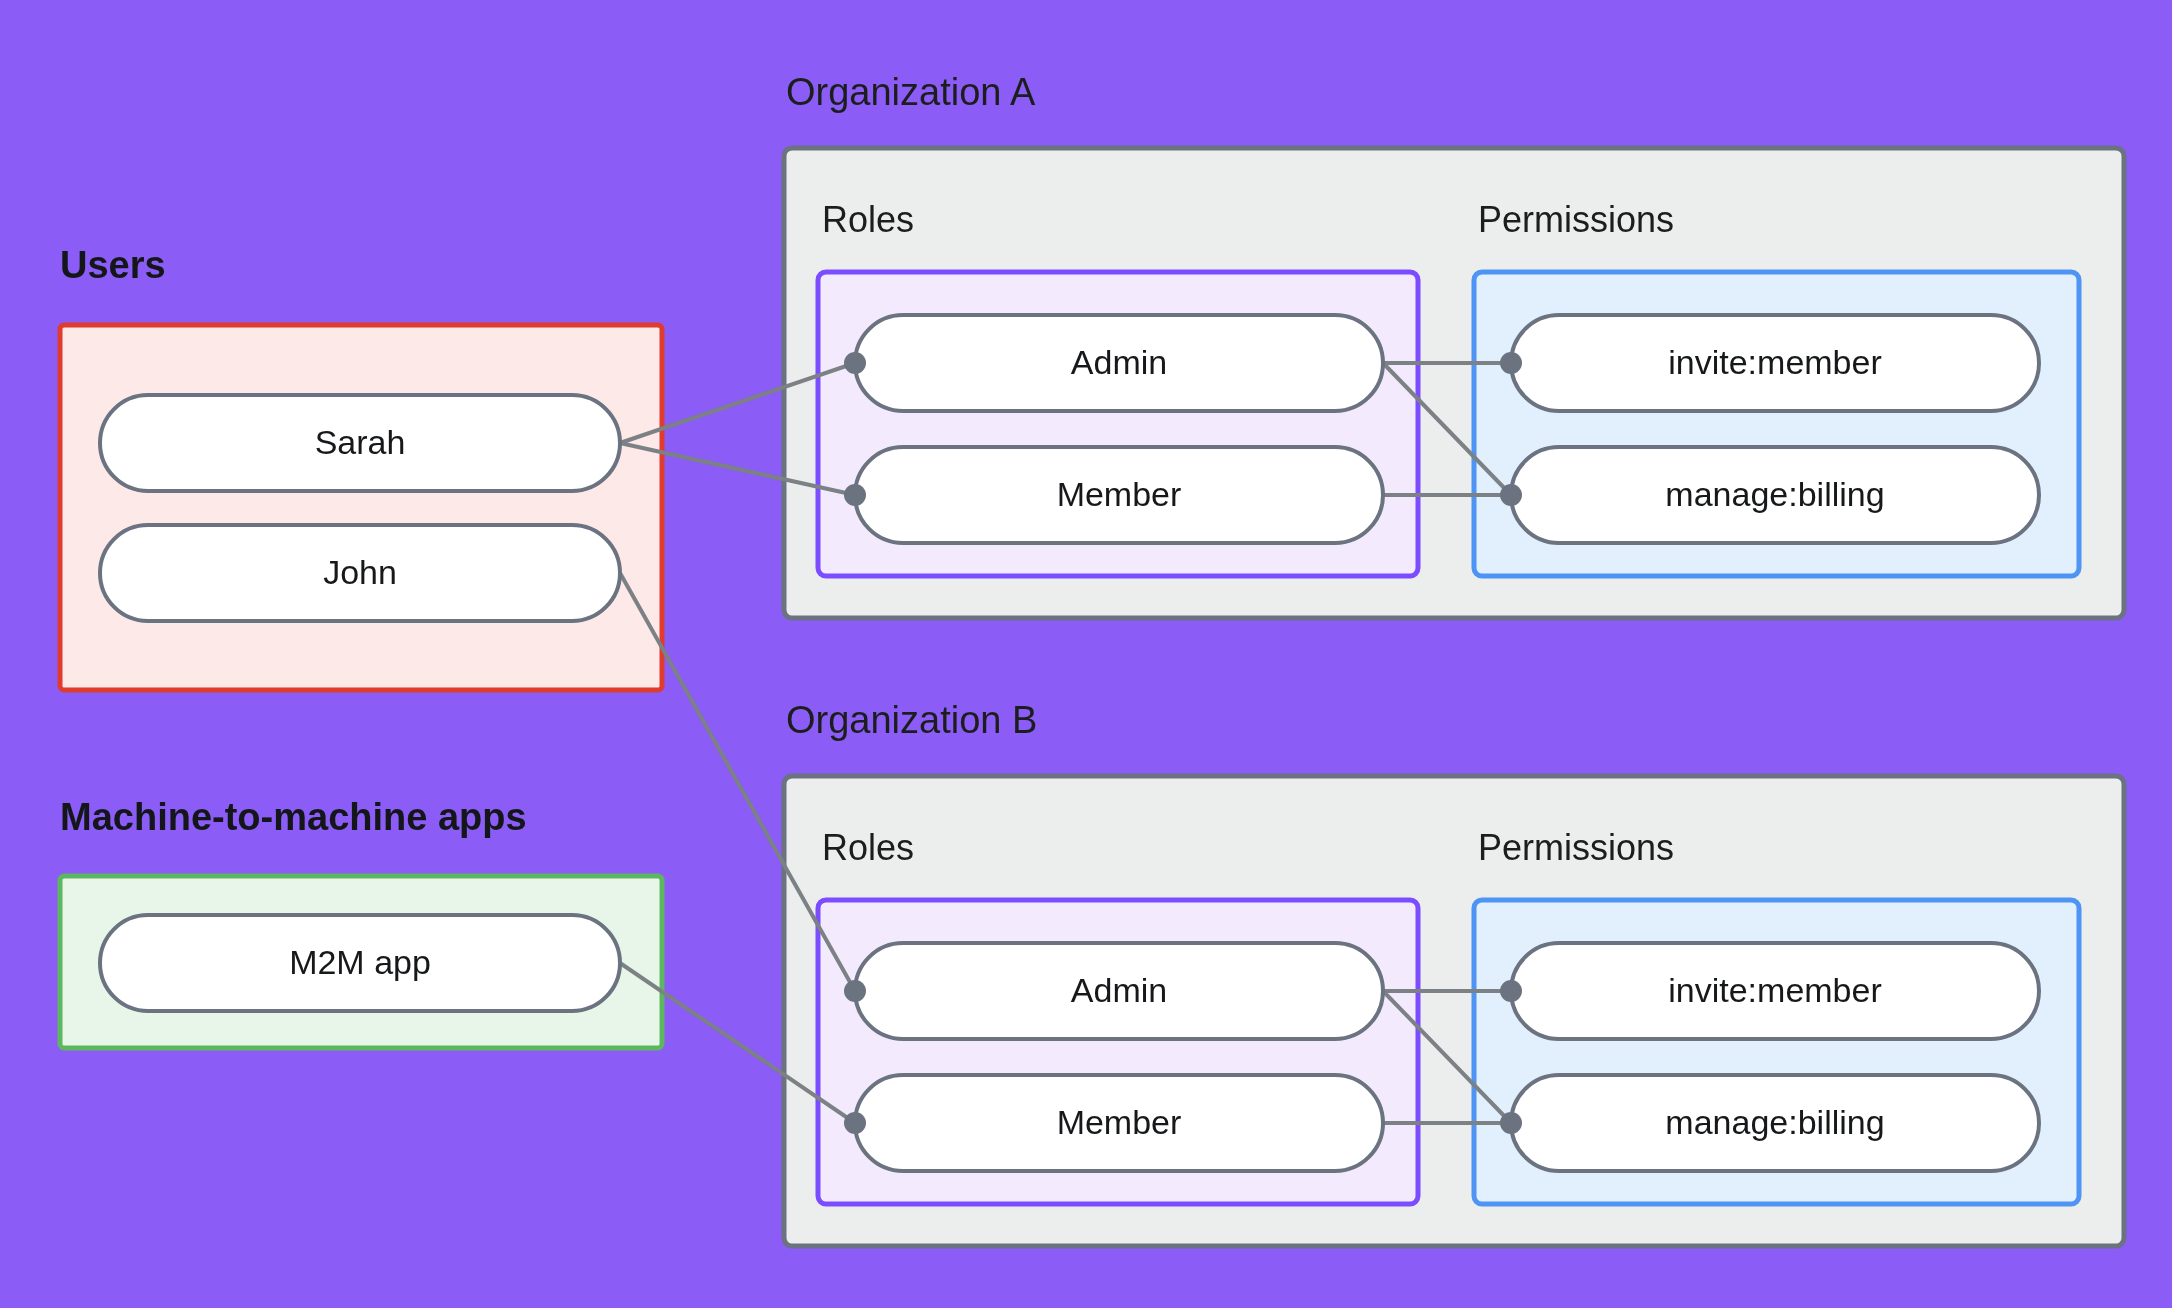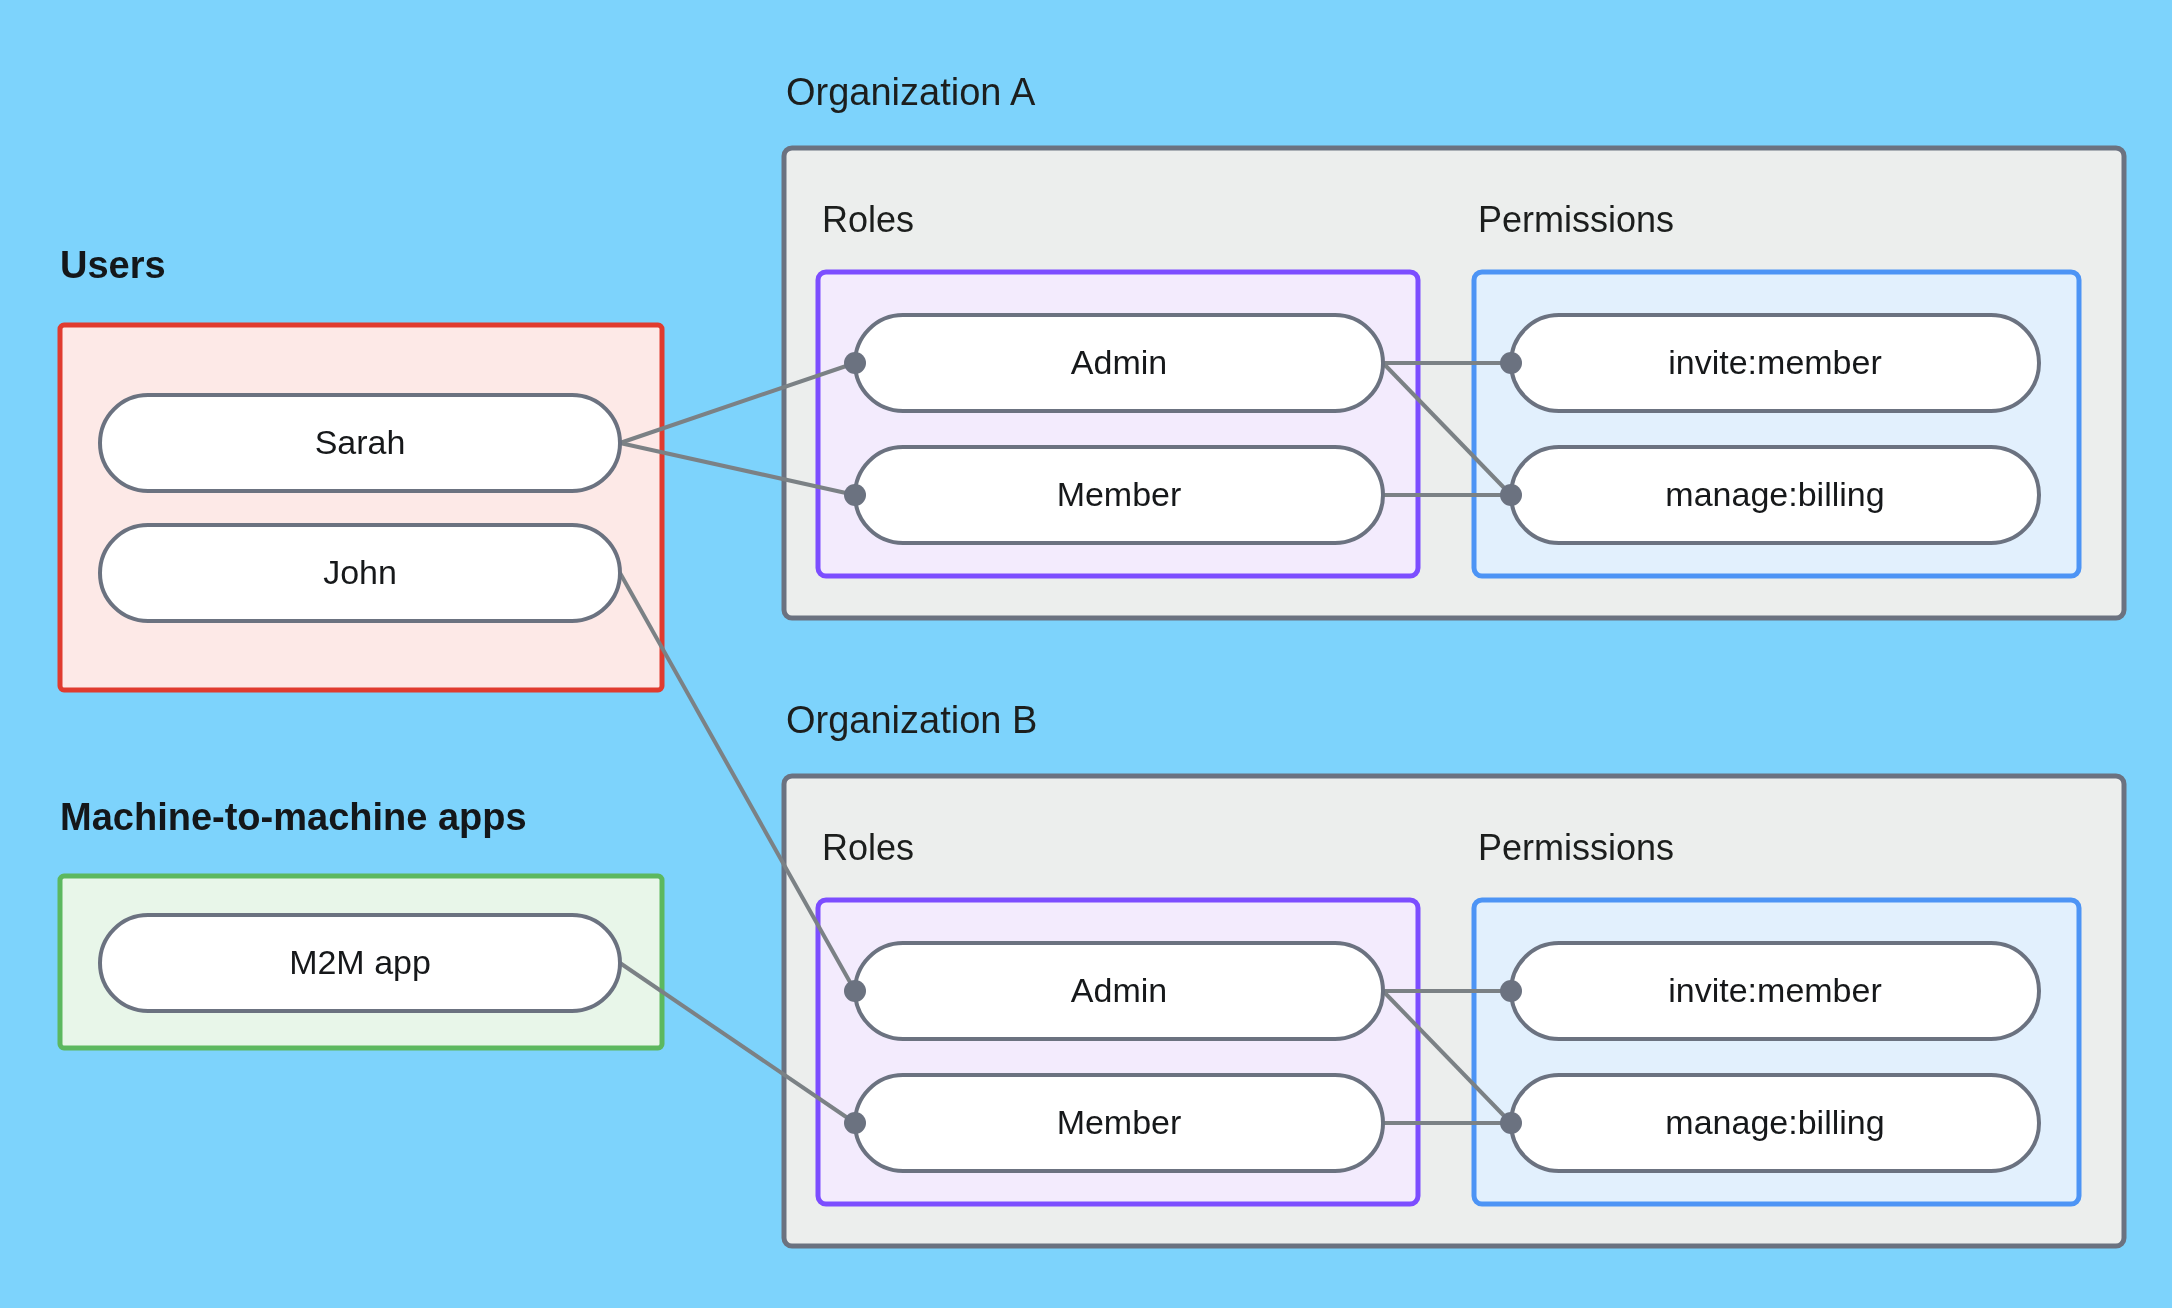--- a/index.html
+++ b/index.html
@@ -10,21 +10,21 @@
   body {
     width: 2172px;
     height: 1308px;
     font-family: "Liberation Sans", sans-serif;
     overflow: hidden;
   }
   #canvas {
     position: relative;
     width: 2172px;
     height: 1308px;
-    background: #7dd3fc;
+    background: #8b5cf6;
   }
   svg.diagram {
     position: absolute;
     top: 0;
     left: 0;
     width: 2172px;
     height: 1308px;
     display: block;
   }
   .grp-label-bold {

